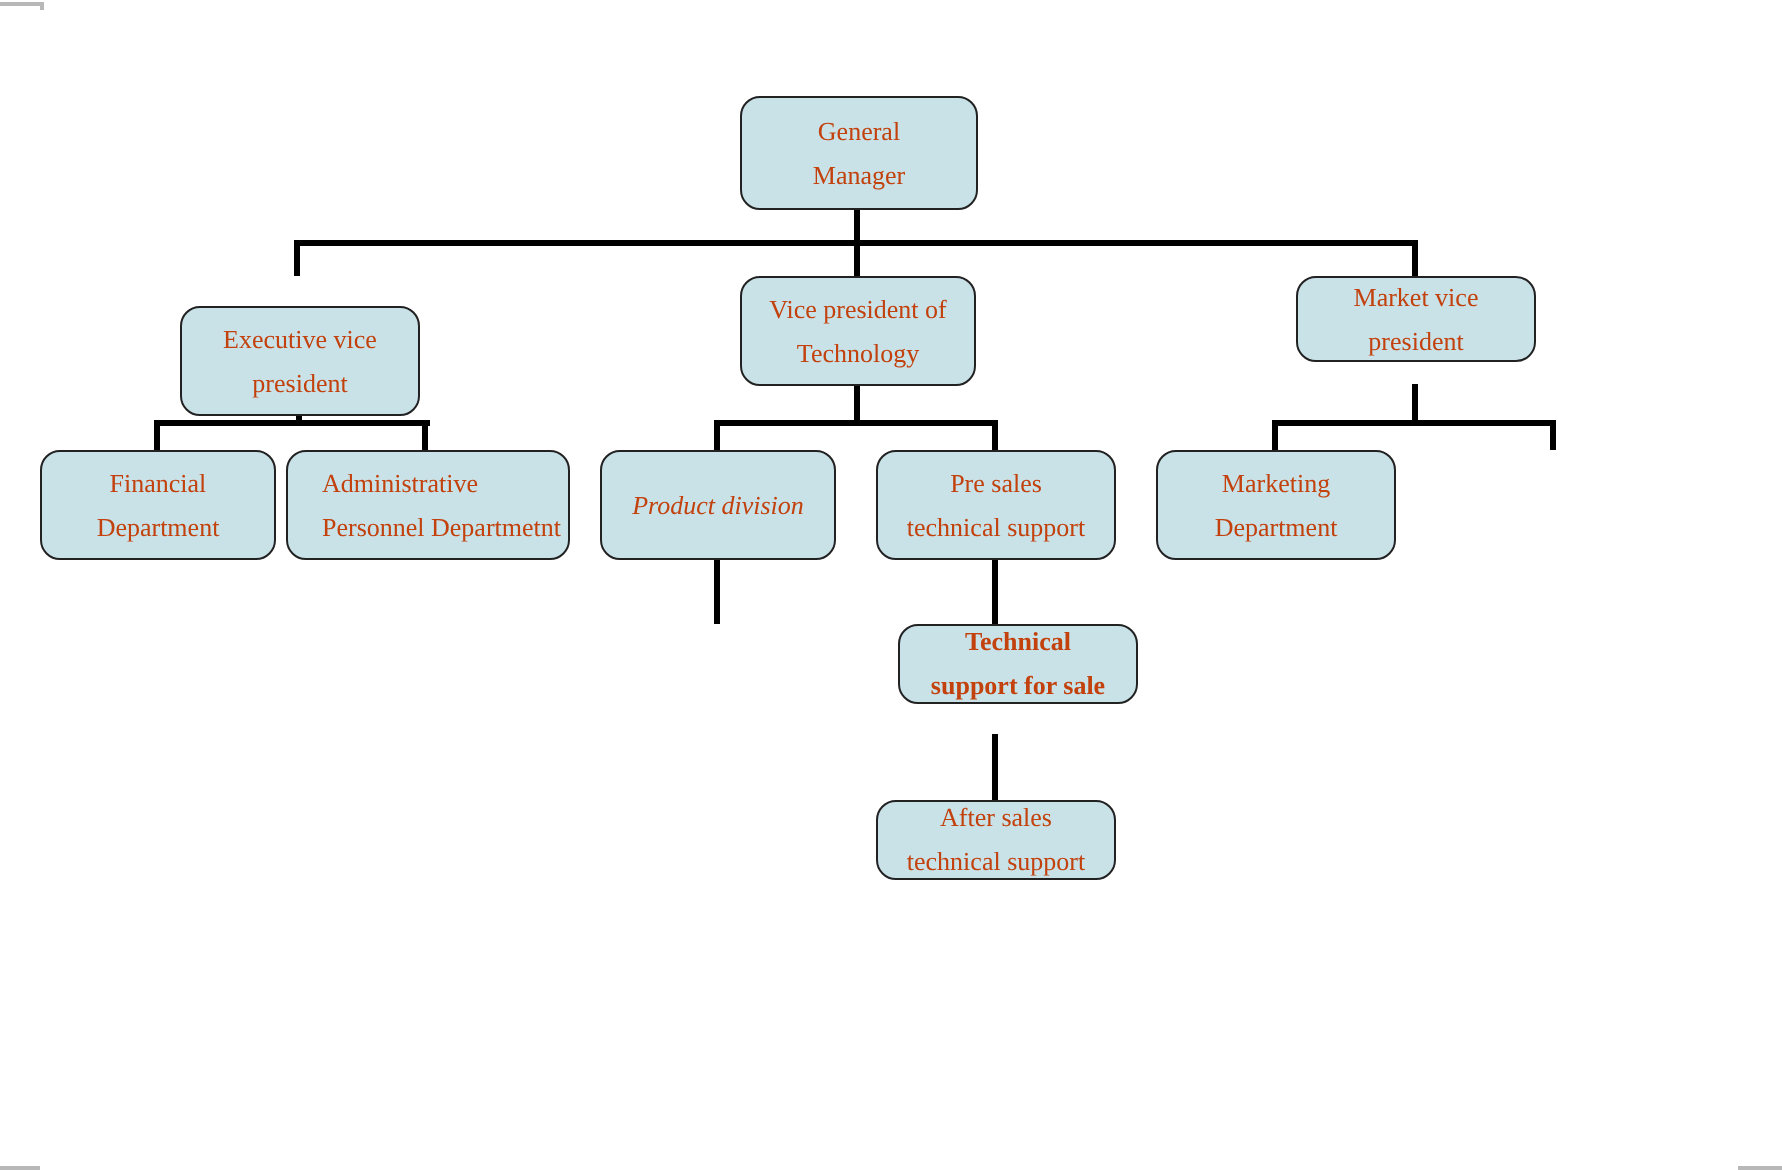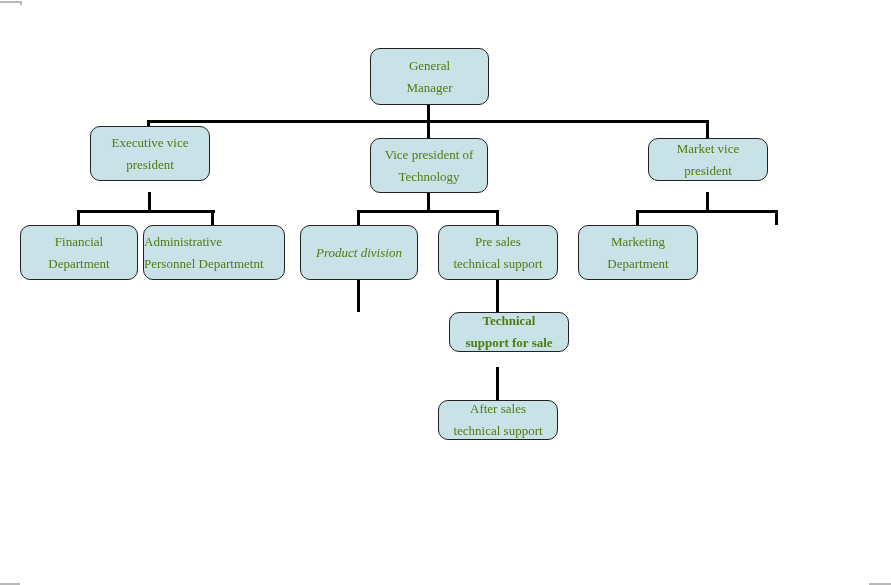--- a/index.html
+++ b/index.html
@@ -27,31 +27,31 @@
     position: absolute;
     box-sizing: border-box;
     background: var(--node-fill, #c9e2e8);
     border: 1.5px solid var(--node-border, #222222);
     border-radius: 10px;
     display: flex;
     flex-direction: column;
     justify-content: center;
     align-items: center;
     text-align: center;
-    color: #4d7c0f;
+    color: #c2410c;
     font-size: 13px;
   }
   .node .tline {
     line-height: 22px;
     white-space: nowrap;
   }
   .node.align-left {
     align-items: flex-start;
     text-align: left;
-    padding-left: 0;
+    padding-left: 17px;
   }
   
   .frame-mark {
     position: absolute;
     background: var(--frame-mark-color, #b8b8b8);
   }
 </style>
 </head>
 <body>
 
@@ -84,21 +84,21 @@
 
   <div class="vline" style="left:357px;top:280px;height:32px;"></div>
   <div class="vline" style="left:496px;top:280px;height:32px;"></div>
   <div class="vline" style="left:496px;top:367px;height:33px;"></div>
 
   <div class="node" style="left:370px;top:48px;width:119px;height:57px;">
     <div class="tline">General</div>
     <div class="tline">Manager</div>
   </div>
 
-  <div class="node" style="left:90px;top:126px;width:120px;height:55px;align-items:center;">
+  <div class="node" style="left:90px;top:153px;width:120px;height:55px;align-items:center;">
     <div class="tline">Executive vice</div>
     <div class="tline">president</div>
   </div>
 
   <div class="node" style="left:370px;top:138px;width:118px;height:55px;">
     <div class="tline">Vice president of</div>
     <div class="tline">Technology</div>
   </div>
 
   <div class="node" style="left:648px;top:138px;width:120px;height:43px;">

